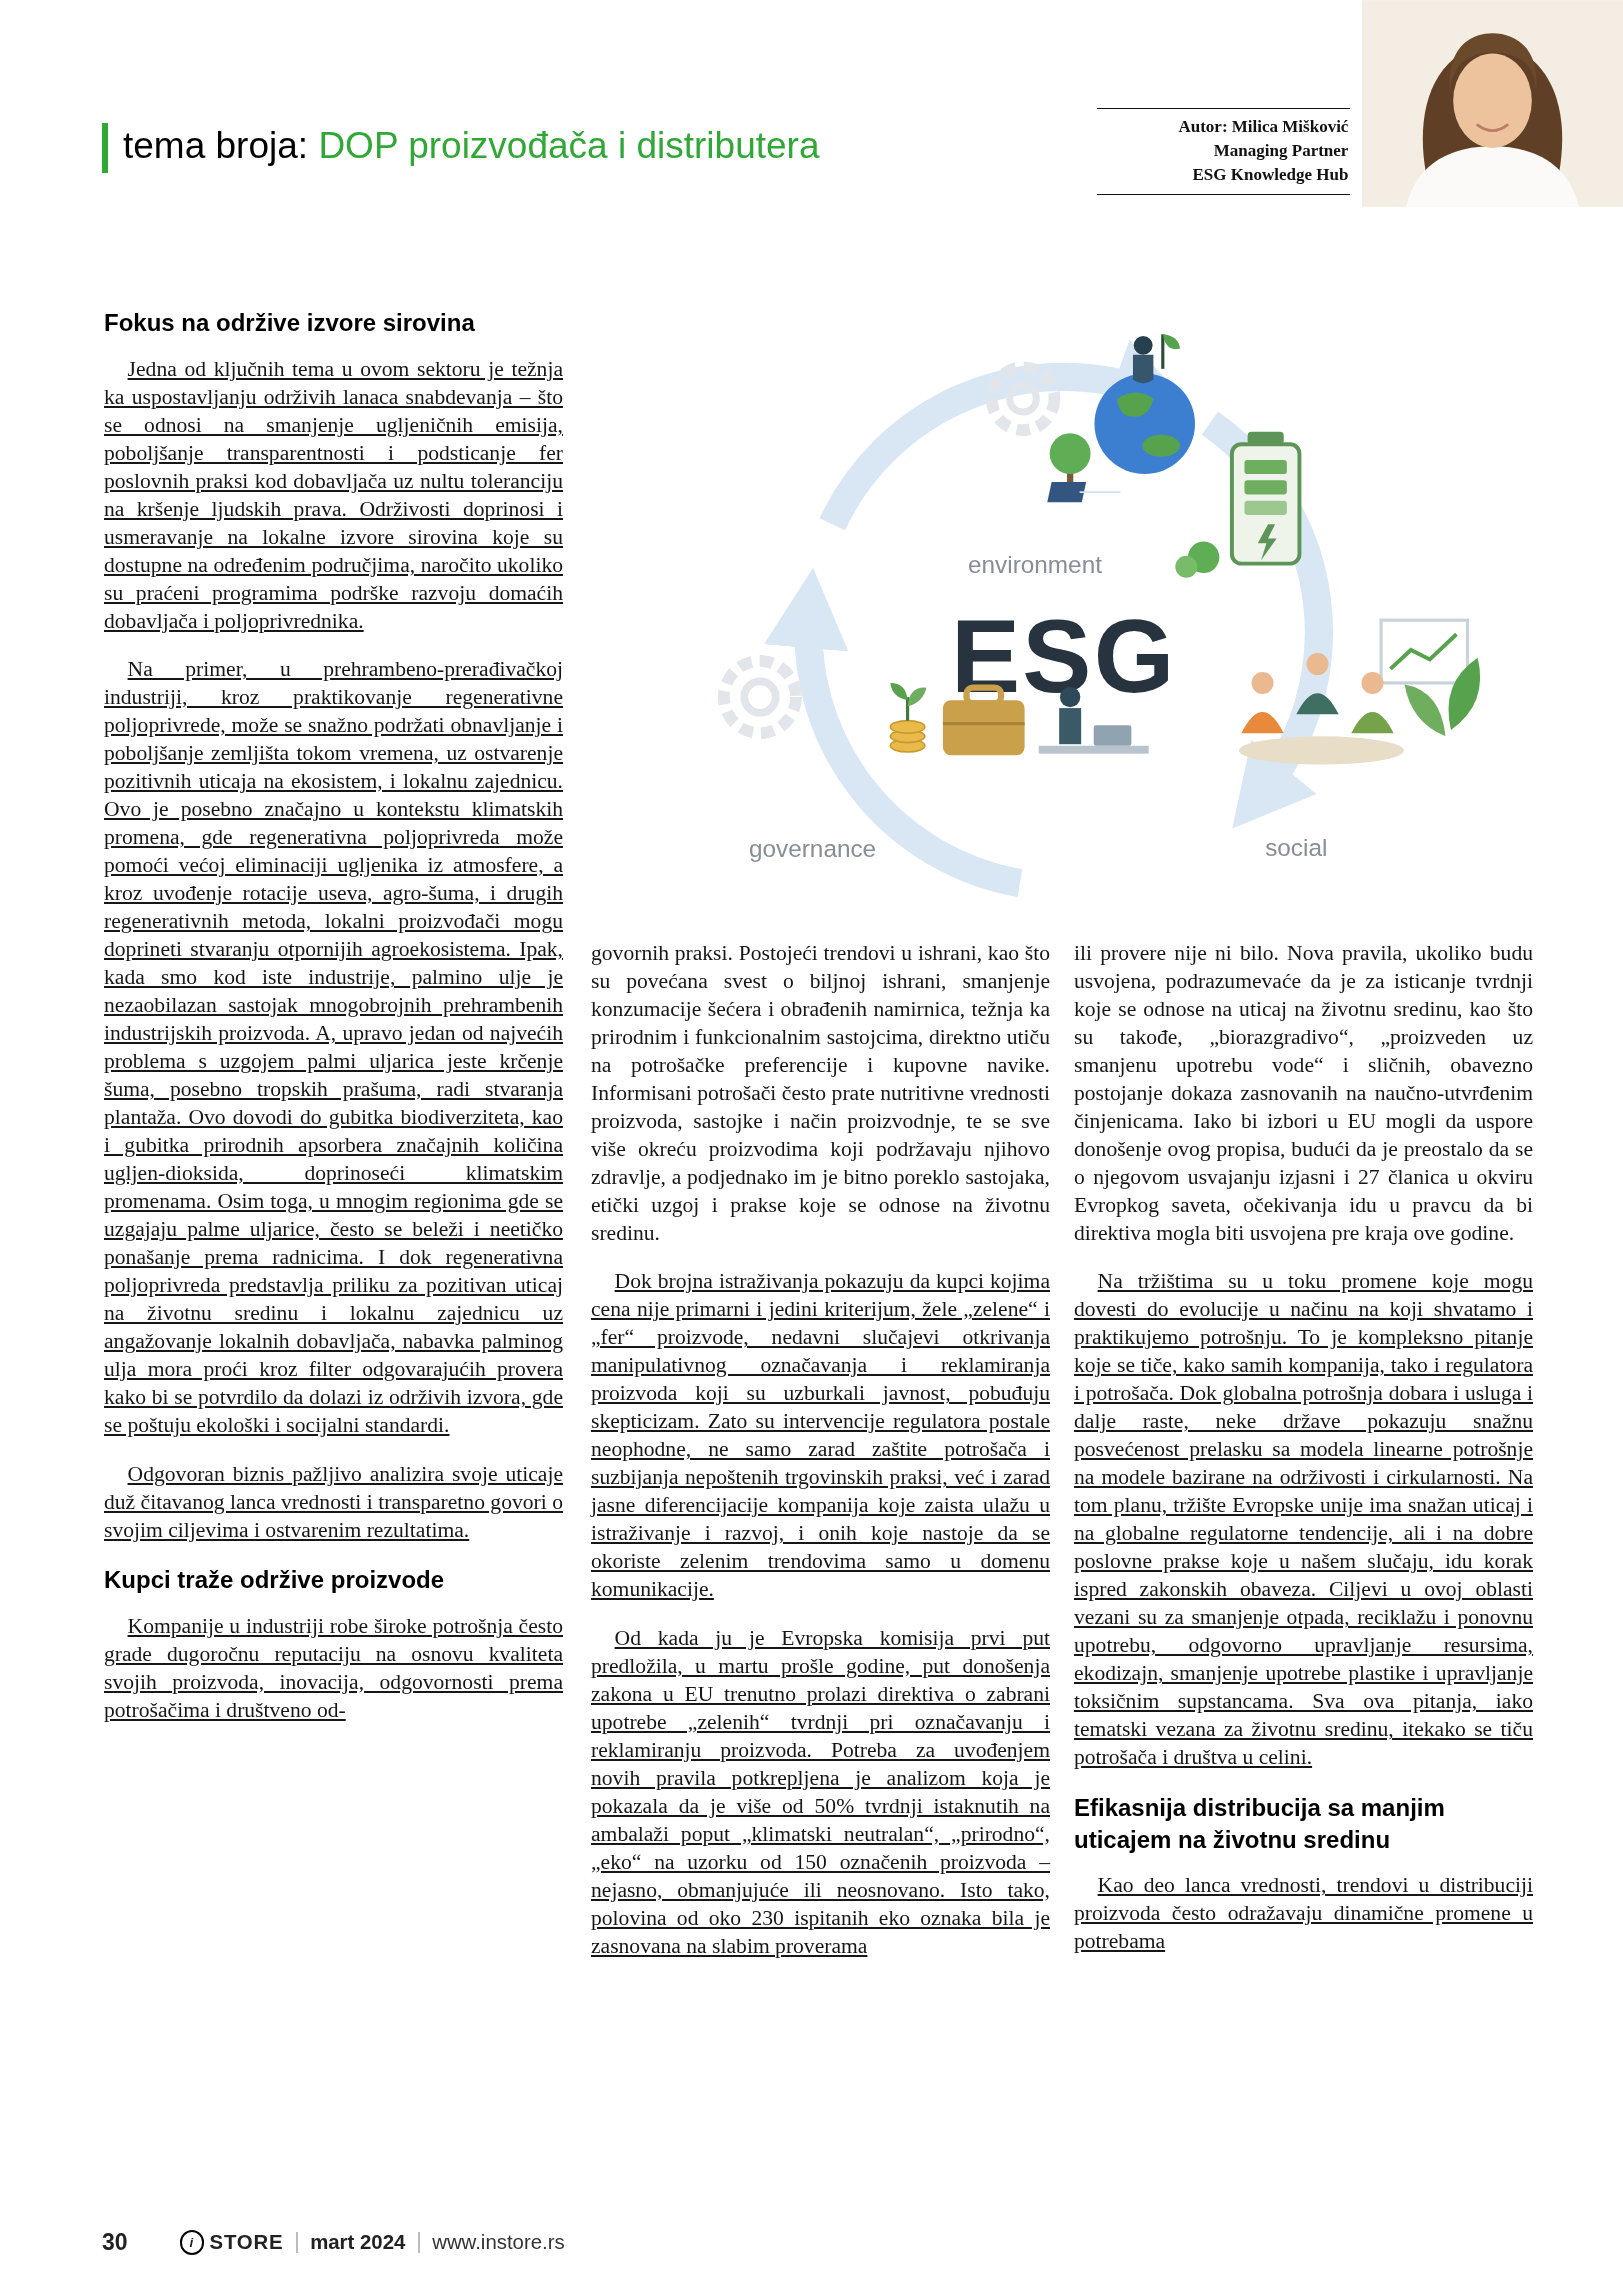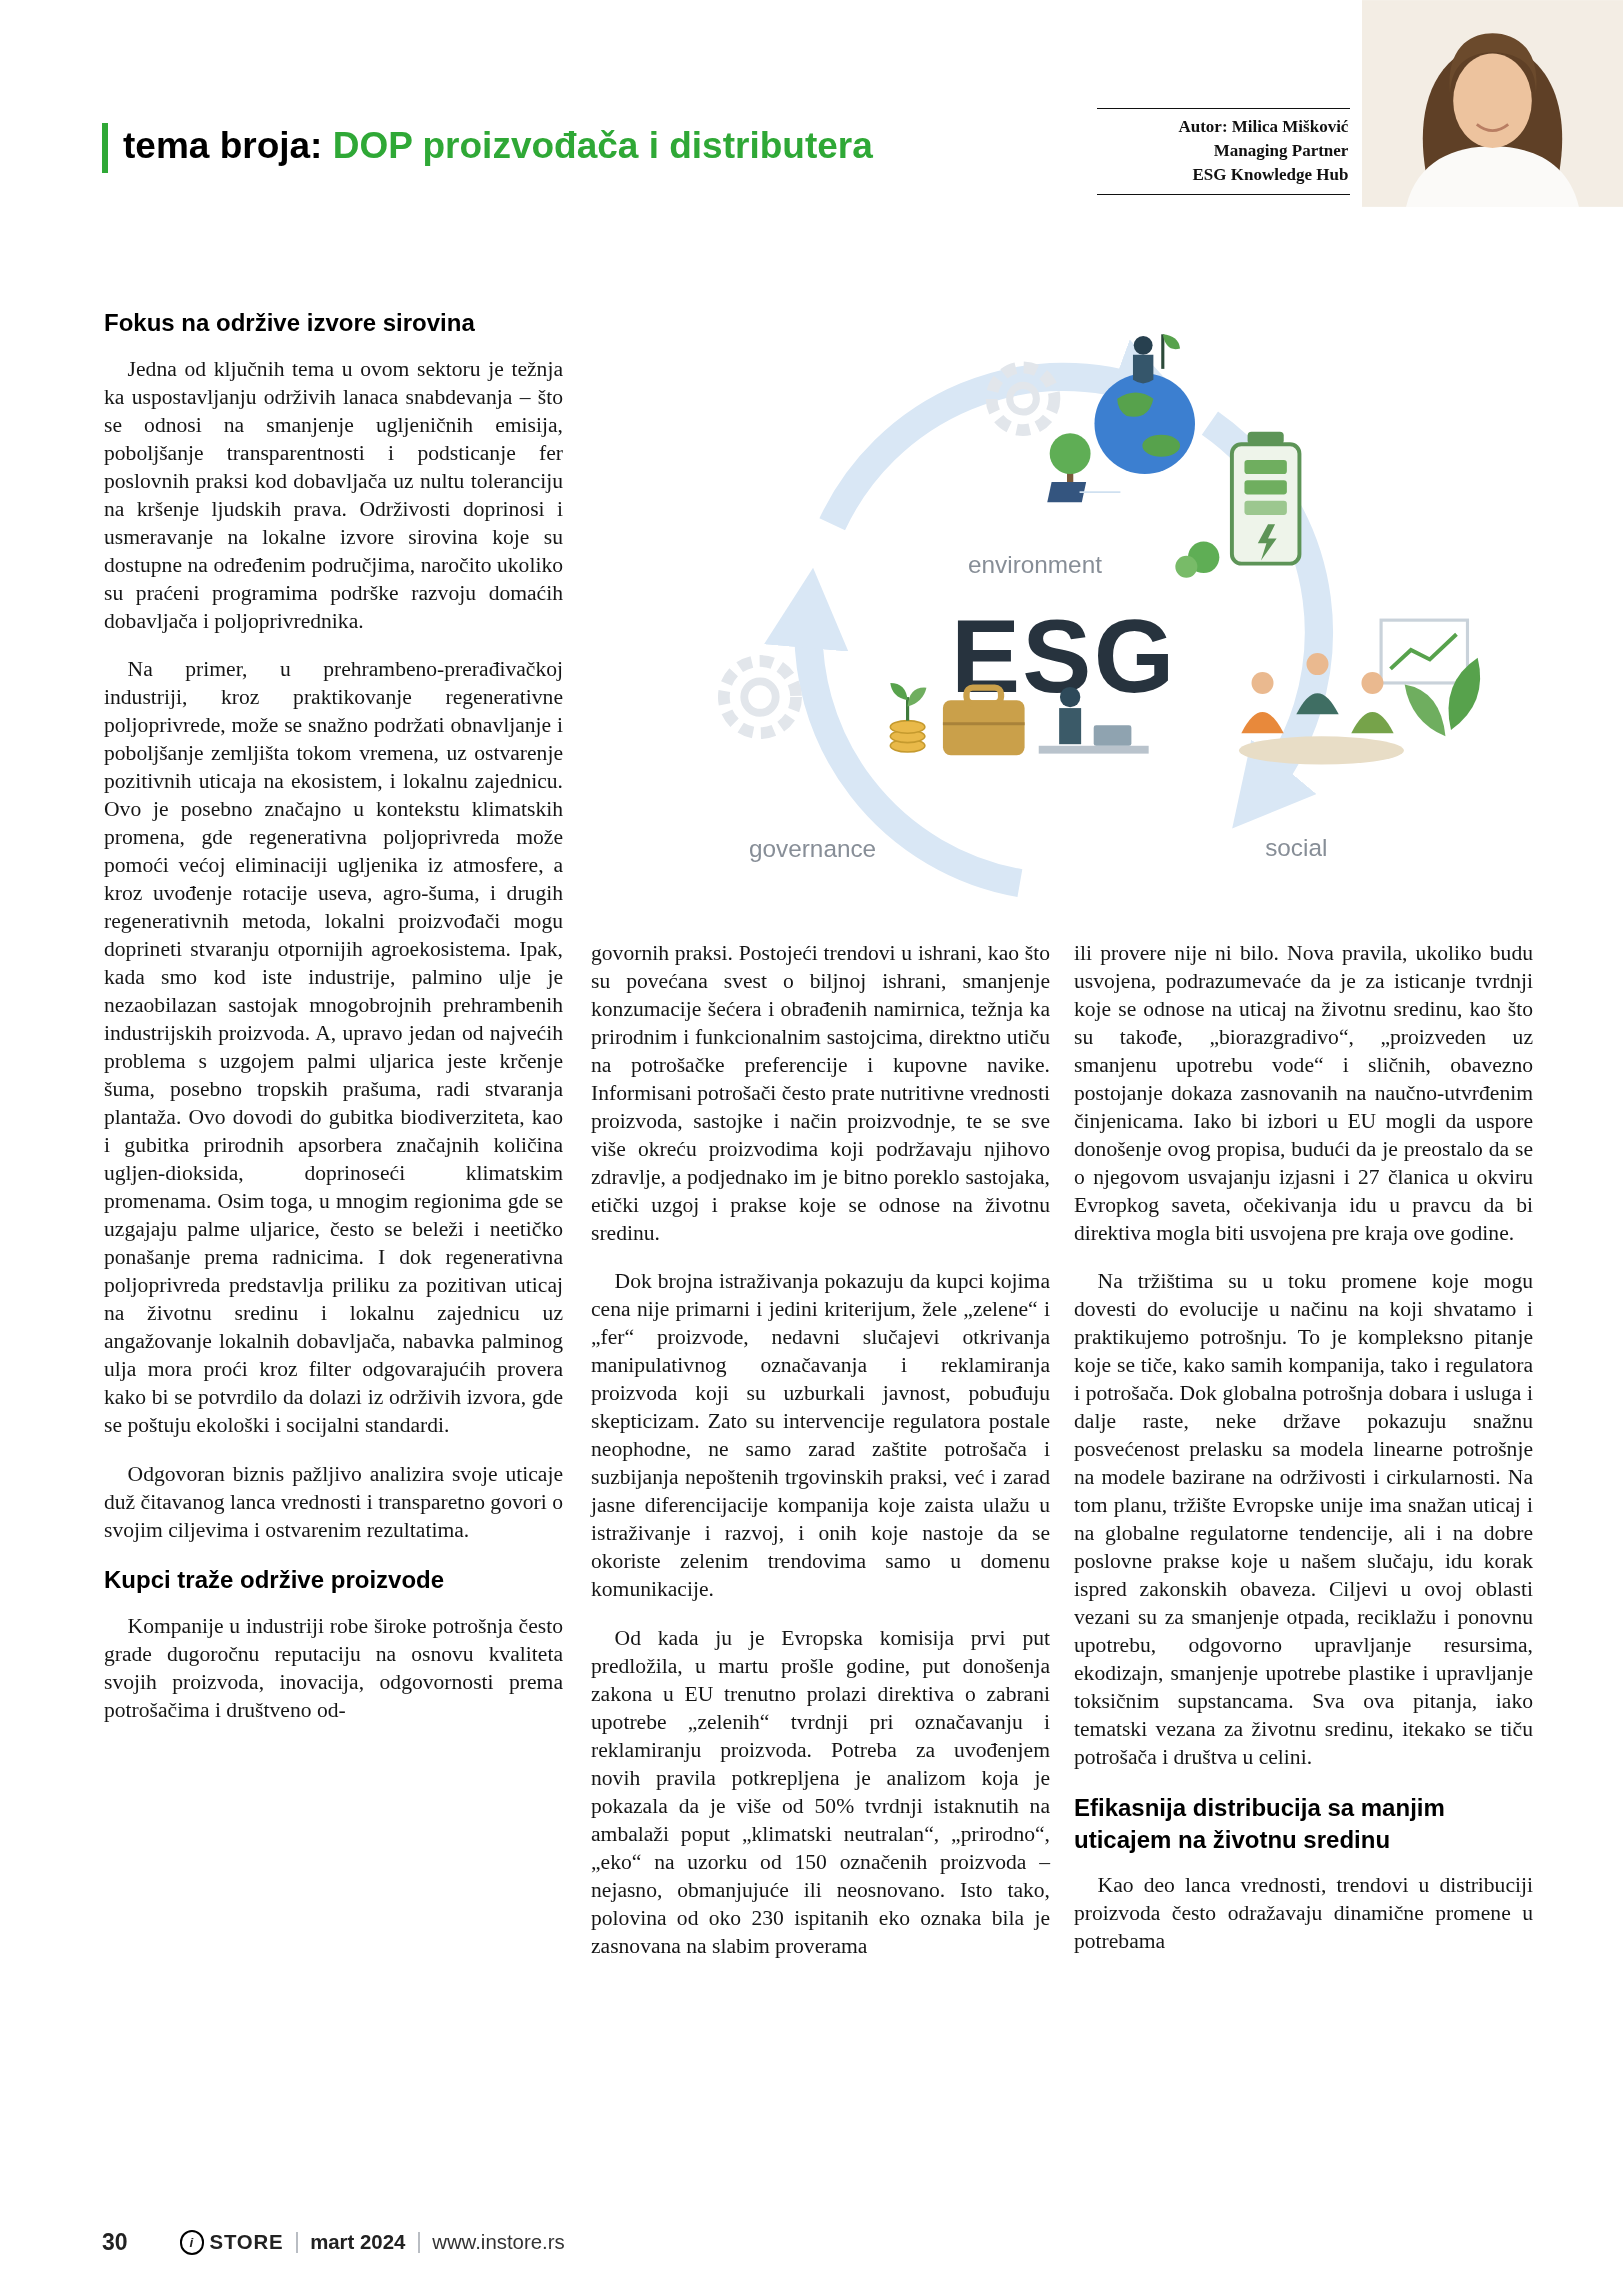--- a/index.html
+++ b/index.html
@@ -2,35 +2,35 @@
 <html style="font-size:12.6px"><head>
 <meta charset="utf-8">
 <style>
   html,body{margin:0;padding:0;background:#ffffff;}
   .page{position:relative;width:1623px;height:2295px;background:#ffffff;overflow:hidden;
         font-family:"Liberation Serif",serif;color:#161616;}
 
   
   .greenbar{position:absolute;left:102px;top:123px;width:5.5px;height:50px;background:#2fa836;}
   .headline{position:absolute;left:123px;top:121px;}
-  .headline h1{margin:0;font-family:"Liberation Sans",sans-serif;font-weight:bold;
+  .headline h1{margin:0;font-family:"Liberation Sans",sans-serif;font-weight:normal;
                font-size:37px;line-height:50px;color:#000;white-space:nowrap;}
   .title-green{color:#2fa836;}
 
   .author{position:absolute;right:273px;top:108px;width:251px;text-align:right;
           font-family:"Liberation Serif",serif;font-weight:bold;font-size:17px;line-height:24px;
           color:#111;border-top:1.6px solid #111;border-bottom:1.6px solid #111;padding:5.5px 1.6px 7px 0;}
 
   .photo{position:absolute;right:0;top:0;width:261px;height:207px;}
   .photo svg{display:block;width:100%;height:100%;}
 
   
   .col{position:absolute;width:459px;font-size:21.6px;line-height:28px;text-align:justify;color:#161616;}
   .col p{margin:0 0 20.4px 0;}
-  .col p.ind{text-indent:23.6px;}
+  .col p.ind{text-indent:23.6px;text-decoration:underline;}
   .col h2{font-family:"Liberation Sans",sans-serif;font-size:24px;line-height:32px;color:#000;
           margin:6.3px 0 15.7px 0;text-align:left;}
   .col1{left:104px;top:301px;}
   .col2{left:591px;top:939px;}
   .col3{left:1074px;top:939px;}
 
   
   .illo{position:absolute;left:599px;top:306px;width:936px;height:611px;margin:0;}
   .illo svg{width:100%;height:100%;display:block;}
   .arrow{fill:none;stroke:#d9e7f5;stroke-width:36px;}

